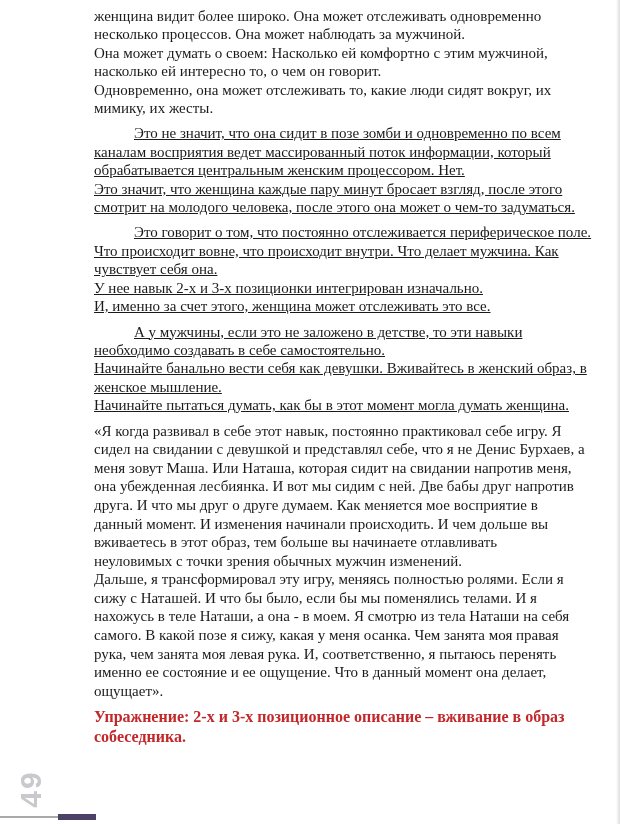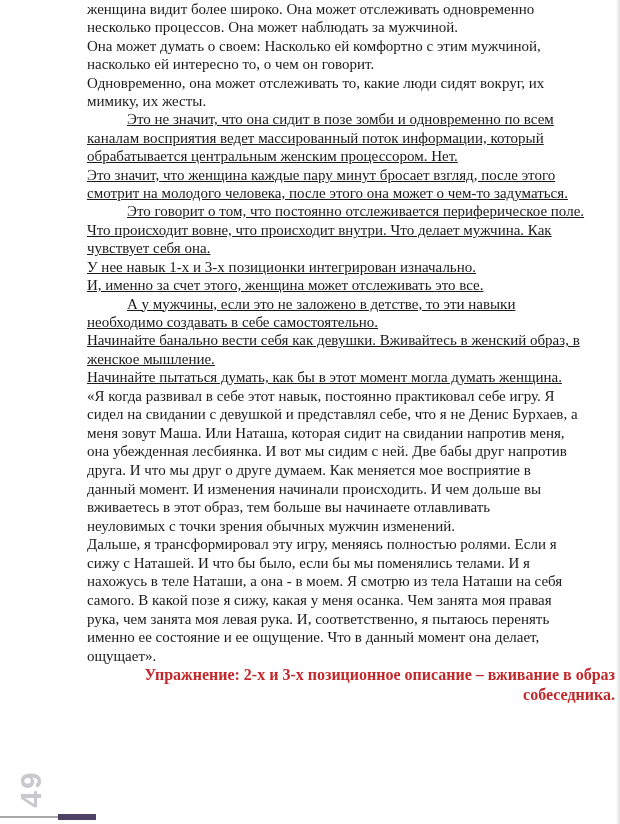--- a/index.html
+++ b/index.html
@@ -18,40 +18,40 @@
   .text-column {
     position: absolute;
     left: 87px;
     top: 0;
     width: 528px;
     color: #1a1a1a;
     font-size: 15px;
     line-height: 18.4px;
   }
   .text-column p {
-    margin: 0;
+    margin: 7px;
     white-space: pre;
   }
   .para-first { margin-top: 3px; }
   .para { margin-top: 17px; }
   .indent { text-indent: 40px; text-decoration: underline; }
   .quote {
     margin-top: 18px;
     line-height: 18.6px;
   }
   .author {
     font-weight: bold;
     line-height: 19px;
   }
   .exercise {
     margin-top: 26px;
     font-weight: bold;
     font-size: 16px;
     line-height: 20px;
-    text-align: right;
+    text-align: left;
     white-space: pre-line !important;
   }
   .page-number {
     position: absolute;
     left: 12px;
     top: 772px;
     font-family: "Liberation Sans", sans-serif;
     font-weight: bold;
     font-size: 30px;
     letter-spacing: 2px;
@@ -95,21 +95,21 @@
 Одновременно, она может отслеживать то, какие люди сидят вокруг, их
 мимику, их жесты.</p>
     <p class="para indent">Это не значит, что она сидит в позе зомби и одновременно по всем
 каналам восприятия ведет массированный поток информации, который
 обрабатывается центральным женским процессором. Нет.
 Это значит, что женщина каждые пару минут бросает взгляд, после этого
 смотрит на молодого человека, после этого она может о чем-то задуматься.</p>
     <p class="para indent">Это говорит о том, что постоянно отслеживается периферическое поле.
 Что происходит вовне, что происходит внутри. Что делает мужчина. Как
 чувствует себя она.
-У нее навык 1-х и 3-х позиционки интегрирован изначально.
+У нее навык 2-х и 3-х позиционки интегрирован изначально.
 И, именно за счет этого, женщина может отслеживать это все.</p>
     <p class="para indent">А у мужчины, если это не заложено в детстве, то эти навыки
 необходимо создавать в себе самостоятельно.
 Начинайте банально вести себя как девушки. Вживайтесь в женский образ, в
 женское мышление.
 Начинайте пытаться думать, как бы в этот момент могла думать женщина.</p>
     <p class="quote">«Я когда развивал в себе этот навык, постоянно практиковал себе игру. Я
 сидел на свидании с девушкой и представлял себе, что я не Денис Бурхаев, а
 меня зовут Маша. Или Наташа, которая сидит на свидании напротив меня,
 она убежденная лесбиянка. И вот мы сидим с ней. Две бабы друг напротив

